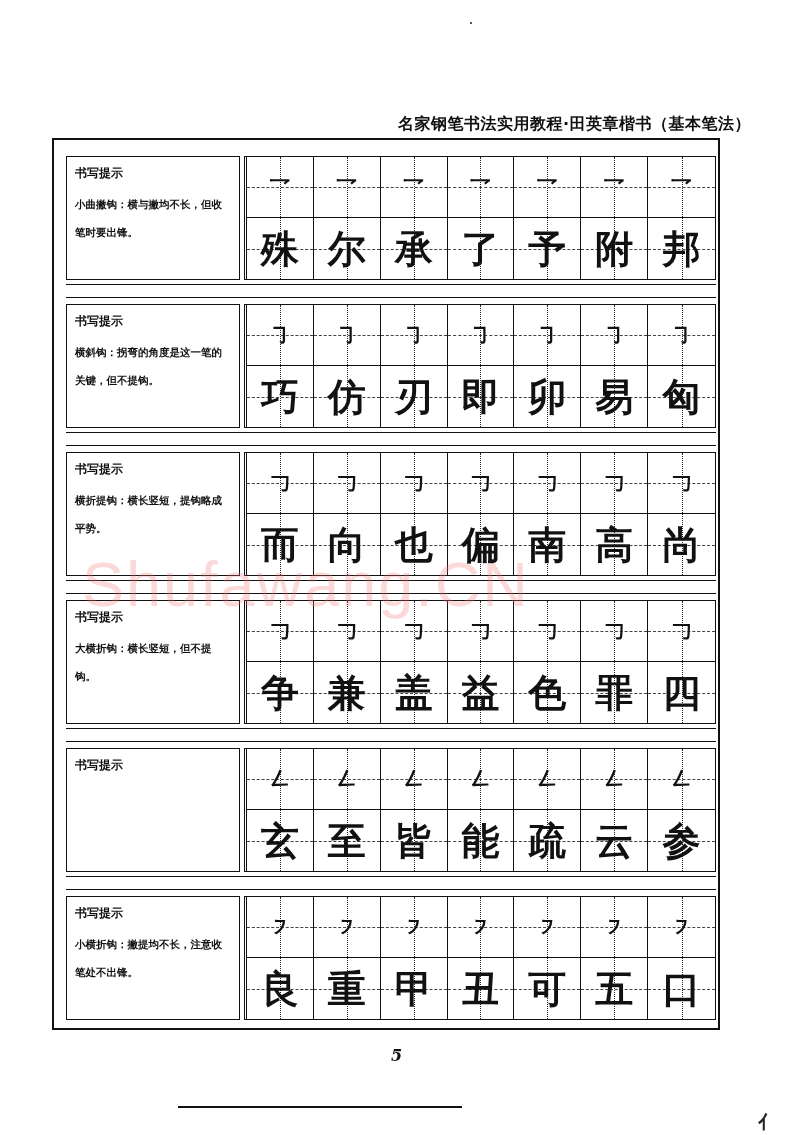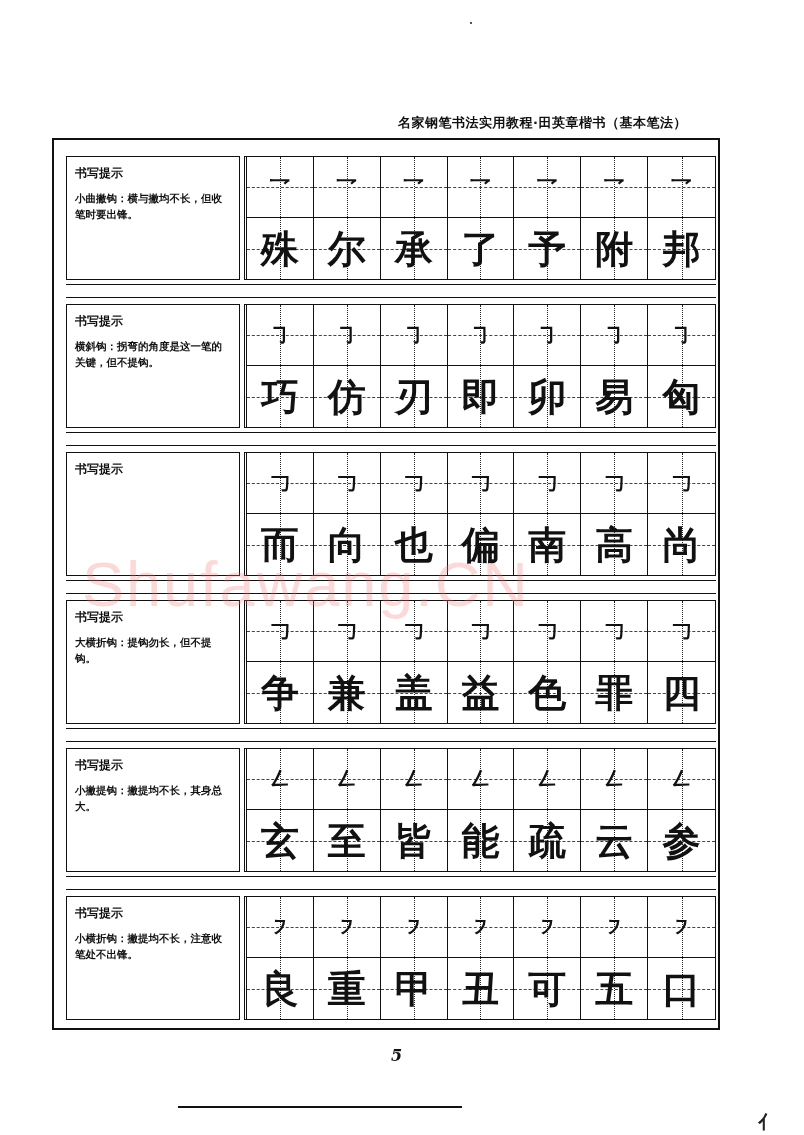--- a/index.html
+++ b/index.html
@@ -18,21 +18,21 @@
   .top-dot {
     position: absolute;
     left: 470px; top: 22px;
     width: 2px; height: 2px;
     background: #555;
   }
   .running-head {
     position: absolute;
     left: 398px; top: 114px;
     width: 320px;
-    font-size: 13px;
+    font-size: 16px;
     font-weight: bold;
     letter-spacing: 0.5px;
     white-space: nowrap;
     color: #111;
   }
   .outer-frame {
     position: absolute;
     left: 52px; top: 138px;
     width: 668px; height: 892px;
     border: 2px solid #111;
@@ -65,21 +65,21 @@
     background: #fff;
   }
   .tip-title {
     font-size: 12px;
     font-weight: bold;
     margin-bottom: 8px;
   }
   .tip-text {
     font-size: 10.5px;
     font-weight: bold;
-    line-height: 16px;
+    line-height: 28px;
   }
   .grid {
     position: absolute;
     left: 178px; top: 0;
     width: 472px; height: 124px;
     border: 1.5px solid #111;
     border-left: 3px double #111;
     box-sizing: border-box;
     display: grid;
     grid-template-columns: repeat(7, 1fr);
@@ -264,20 +264,21 @@
     <div class="cell last-row last-col">
         <span class="char-glyph">匈</span>
       </div>
   </div>
 </div>
 <div class="gap-band" style="top:432px;"></div>
 
 <div class="section" style="top:452px;">
   <div class="tip-box">
     <div class="tip-title">书写提示</div>
+    <div class="tip-text">横折提钩：横长竖短，提钩略成平势。</div>
   </div>
   <div class="grid">
     <div class="cell">
         <span class="stroke-glyph">𠃌</span>
       </div>
     <div class="cell">
         <span class="stroke-glyph">𠃌</span>
       </div>
     <div class="cell">
         <span class="stroke-glyph">𠃌</span>
@@ -315,21 +316,21 @@
     <div class="cell last-row last-col">
         <span class="char-glyph">尚</span>
       </div>
   </div>
 </div>
 <div class="gap-band" style="top:580px;"></div>
 
 <div class="section" style="top:600px;">
   <div class="tip-box">
     <div class="tip-title">书写提示</div>
-    <div class="tip-text">大横折钩：提钩勿长，但不提钩。</div>
+    <div class="tip-text">大横折钩：横长竖短，但不提钩。</div>
   </div>
   <div class="grid">
     <div class="cell">
         <span class="stroke-glyph">𠃌</span>
       </div>
     <div class="cell">
         <span class="stroke-glyph">𠃌</span>
       </div>
     <div class="cell">
         <span class="stroke-glyph">𠃌</span>
@@ -367,21 +368,20 @@
     <div class="cell last-row last-col">
         <span class="char-glyph">四</span>
       </div>
   </div>
 </div>
 <div class="gap-band" style="top:728px;"></div>
 
 <div class="section" style="top:748px;">
   <div class="tip-box">
     <div class="tip-title">书写提示</div>
-    <div class="tip-text">小撇提钩：撇提均不长，其身总大。</div>
   </div>
   <div class="grid">
     <div class="cell">
         <span class="stroke-glyph">𠃋</span>
       </div>
     <div class="cell">
         <span class="stroke-glyph">𠃋</span>
       </div>
     <div class="cell">
         <span class="stroke-glyph">𠃋</span>

